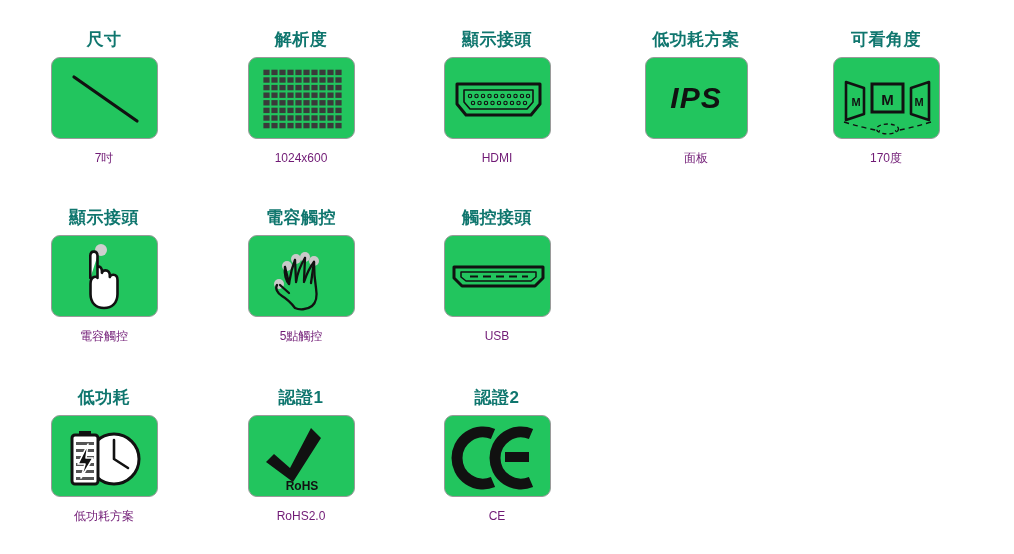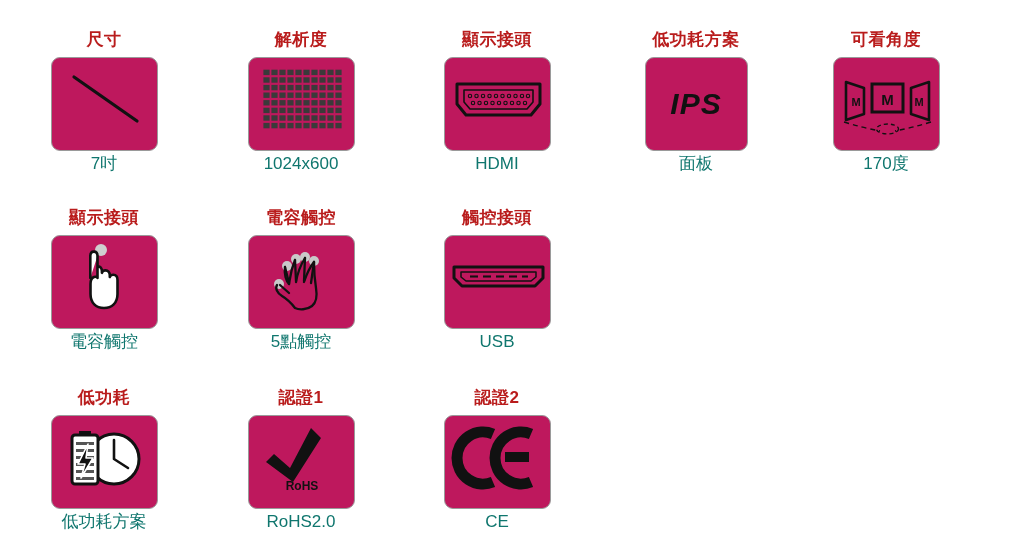--- a/index.html
+++ b/index.html
@@ -16,46 +16,46 @@
     width:1014px;height:554px;
   }
   .cell{
     position:absolute;
     width:196px;
     text-align:center;
   }
   .cell .title{
     font-size:17px;
     font-weight:bold;
-    color:#b91c1c;
+    color:#0f766e;
     letter-spacing:0.5px;
     line-height:20px;
     height:20px;
     margin:0 auto 7px auto;
     white-space:nowrap;
   }
   .cell .box{
     width:107px;
-    height:94px;
+    height:82px;
     border:1.4px solid #9a9a9a;
     border-radius:9px;
-    background:#be185d;
+    background:#22c55e;
     margin:0 auto;
     position:relative;
     box-sizing:border-box;
     overflow:hidden;
   }
   .cell .box.narrow{
     width:103px;
   }
   .cell .caption{
-    font-size:17px;
-    color:#0f766e;
+    font-size:12px;
+    color:#701a75;
     line-height:20px;
-    margin-top:3px;
+    margin-top:9px;
     white-space:nowrap;
   }
   .box svg{display:block;}
   .ips-text{
     position:absolute;
     left:0;right:0;top:50%;
     transform:translateY(-50%);
     font-size:30px;
     font-weight:bold;
     font-style:italic;

